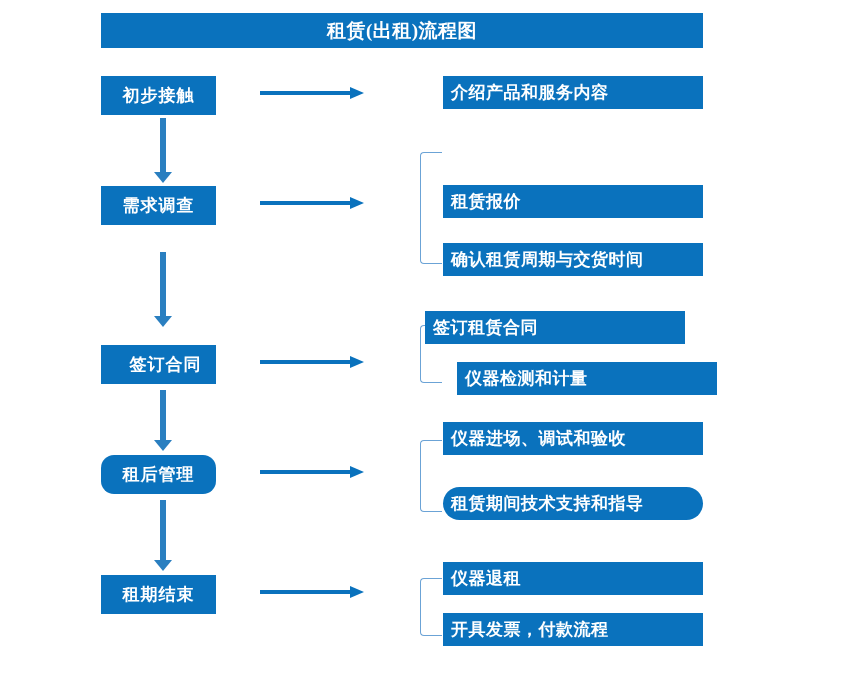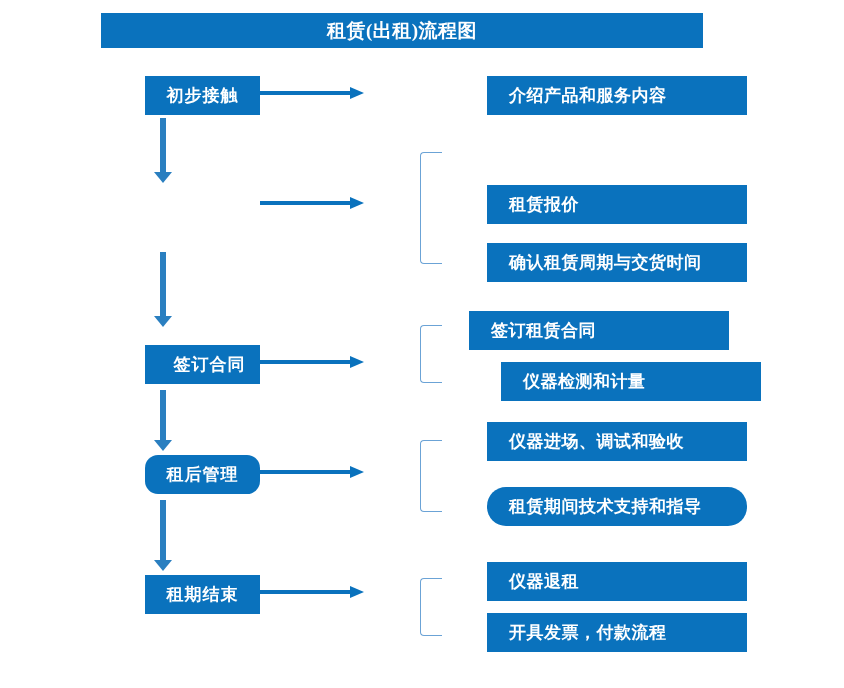--- a/index.html
+++ b/index.html
@@ -41,36 +41,35 @@
 
   
   .box {
     position: absolute;
     background: #0a72bd;
     color: #ffffff;
     font-weight: bold;
     display: flex;
     align-items: center;
     box-sizing: border-box;
-    margin-left: 44px;
   }
 
   .box.left {
     width: 115px;
     height: 39px;
     justify-content: center;
     font-size: 17px;
     letter-spacing: 1px;
   }
 
   .box.right {
     width: 260px;
-    height: 39px;
+    height: 33px;
     justify-content: flex-start;
-    padding-left: 22px;
+    padding-left: 8px;
     font-size: 17px;
     letter-spacing: 0.5px;
   }
 
   
   .h-arrow {
     position: absolute;
     height: 16px;
     width: 104px;
   }
@@ -136,20 +135,21 @@
     <div class="head"></div>
   </div>
 
   <div class="v-arrow" style="left:154px; top:118px; height:66px;">
     <div class="shaft" style="height:54px;"></div>
     <div class="head" style="top:54px;"></div>
   </div>
 
   <div class="box right" style="left:443px; top:76px;">介绍产品和服务内容</div>
 
+  <div class="box left" style="left:101px; top:186px;">需求调查</div>
 
   <div class="h-arrow" style="left:260px; top:195px;">
     <div class="shaft"></div>
     <div class="head"></div>
   </div>
 
   <div class="v-arrow" style="left:154px; top:252px; height:76px;">
     <div class="shaft" style="height:64px;"></div>
     <div class="head" style="top:64px;"></div>
   </div>

